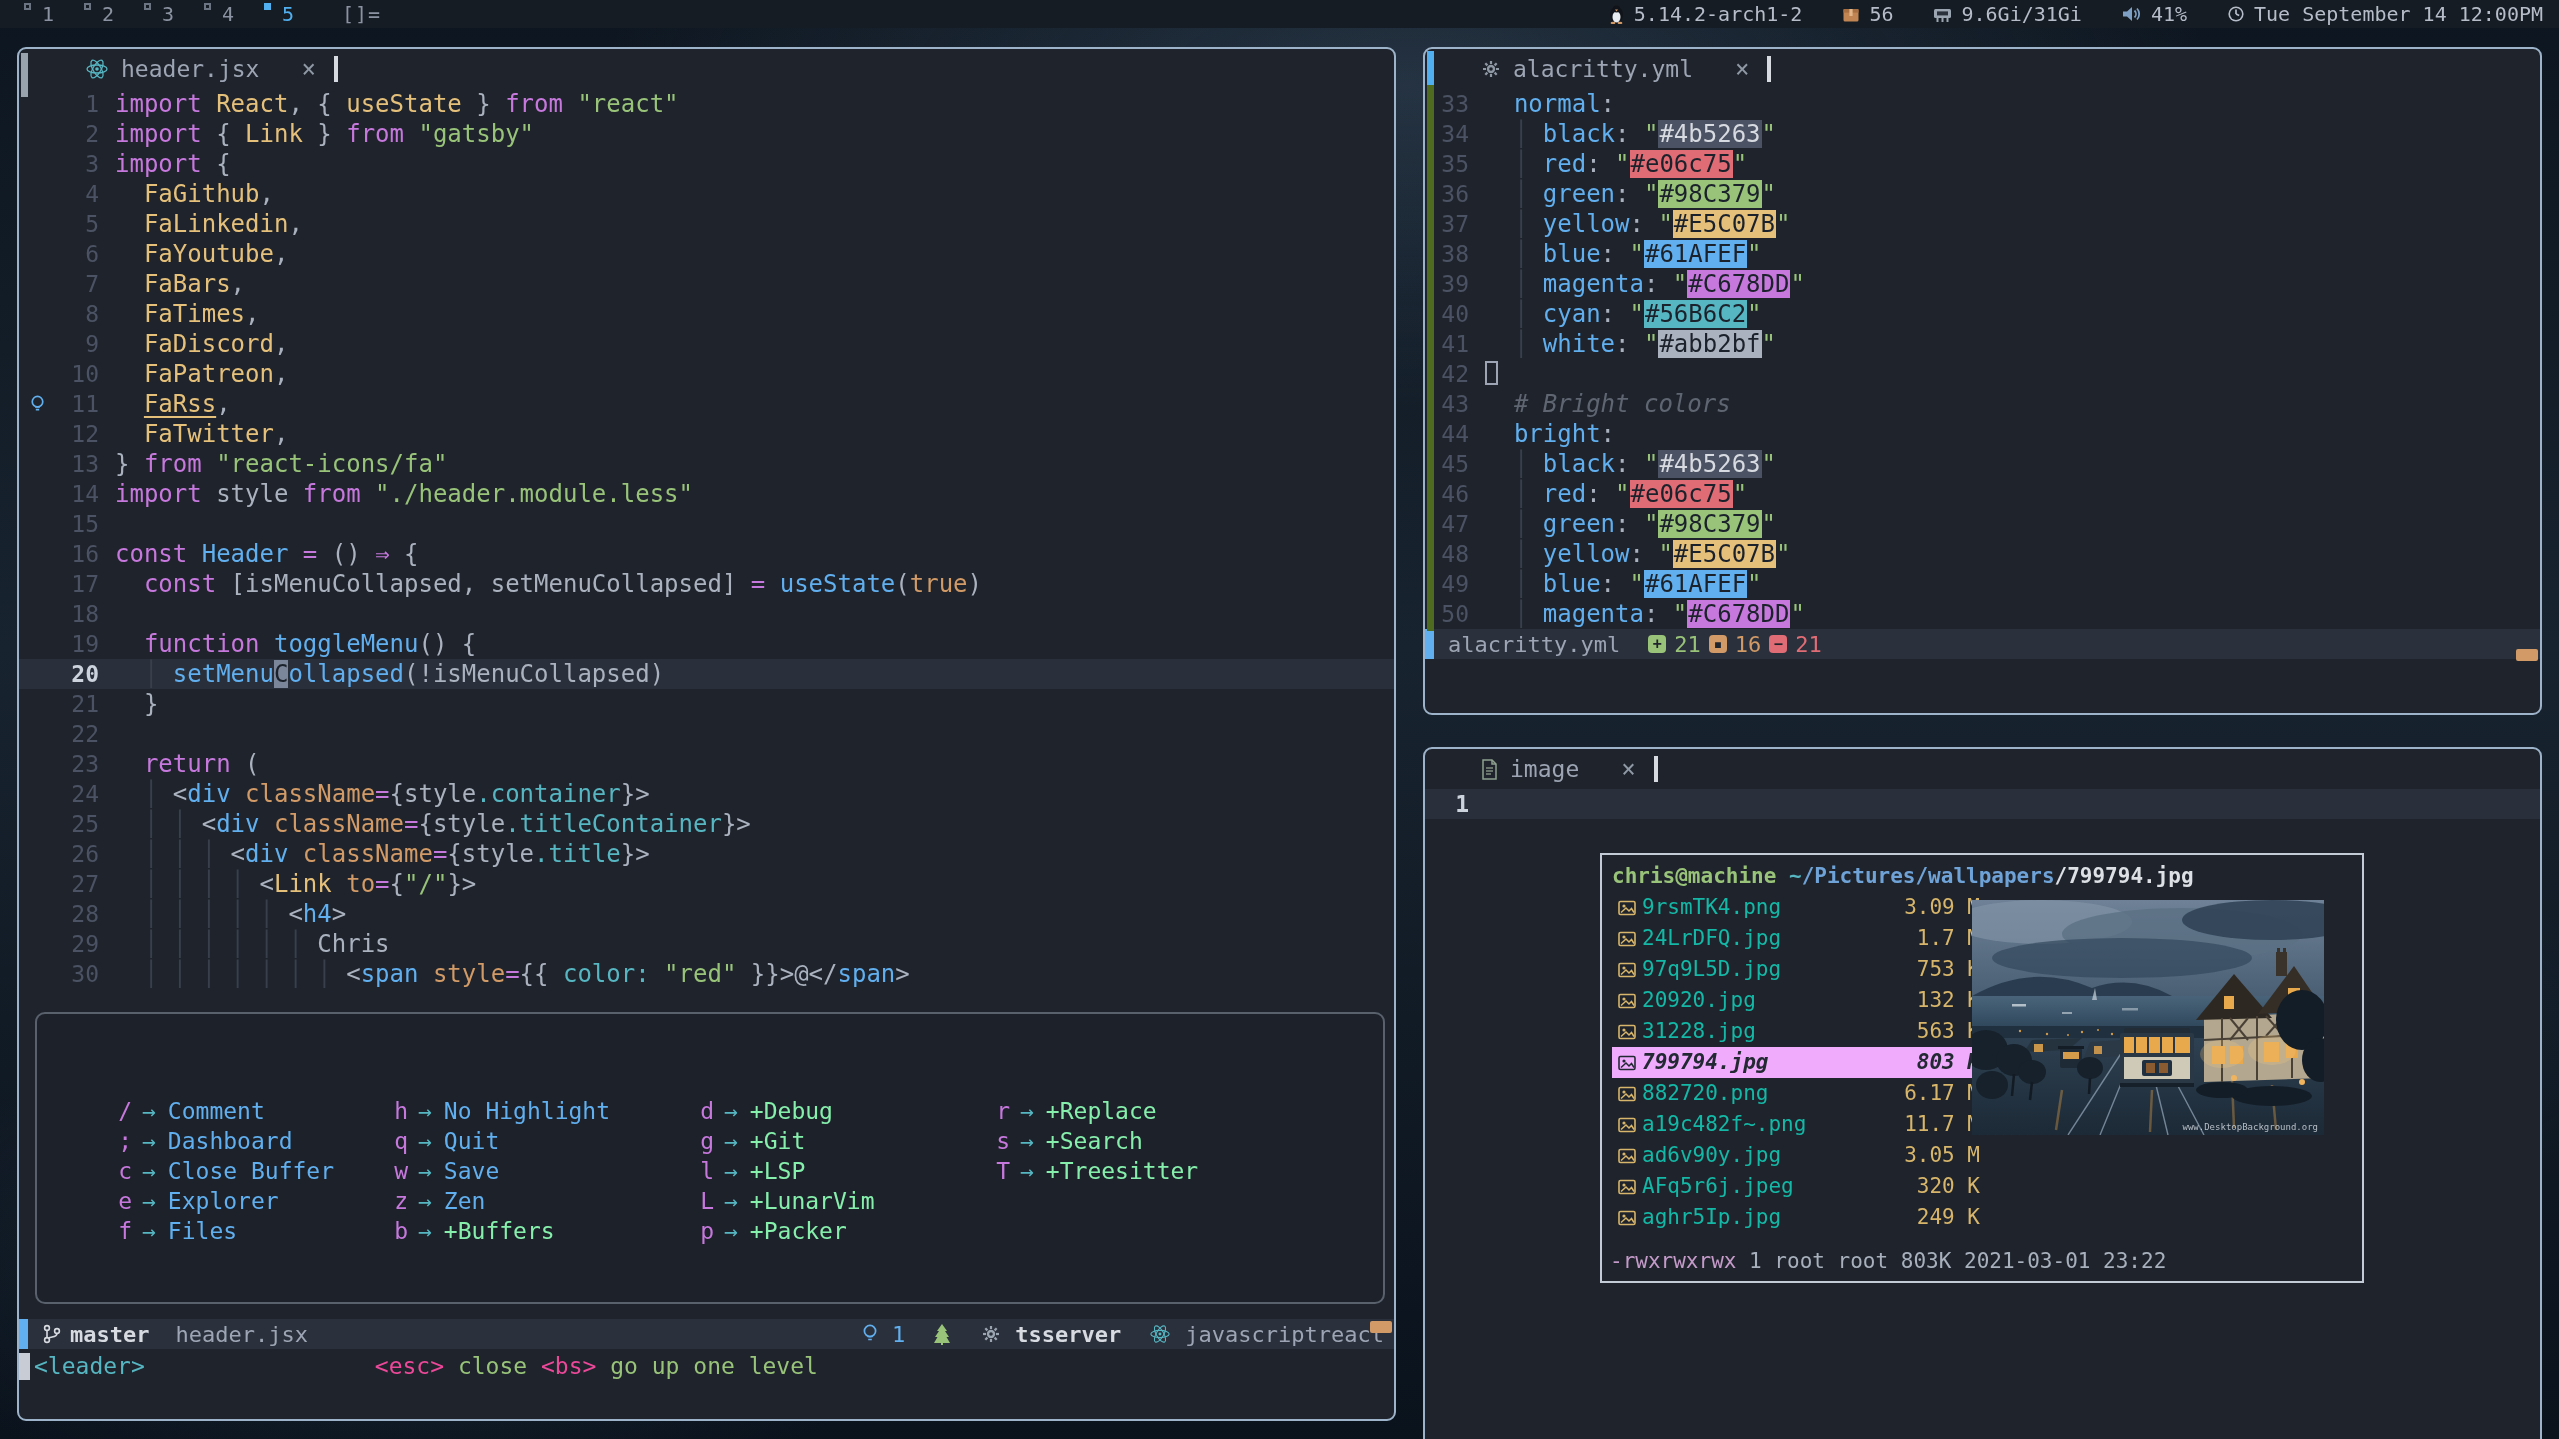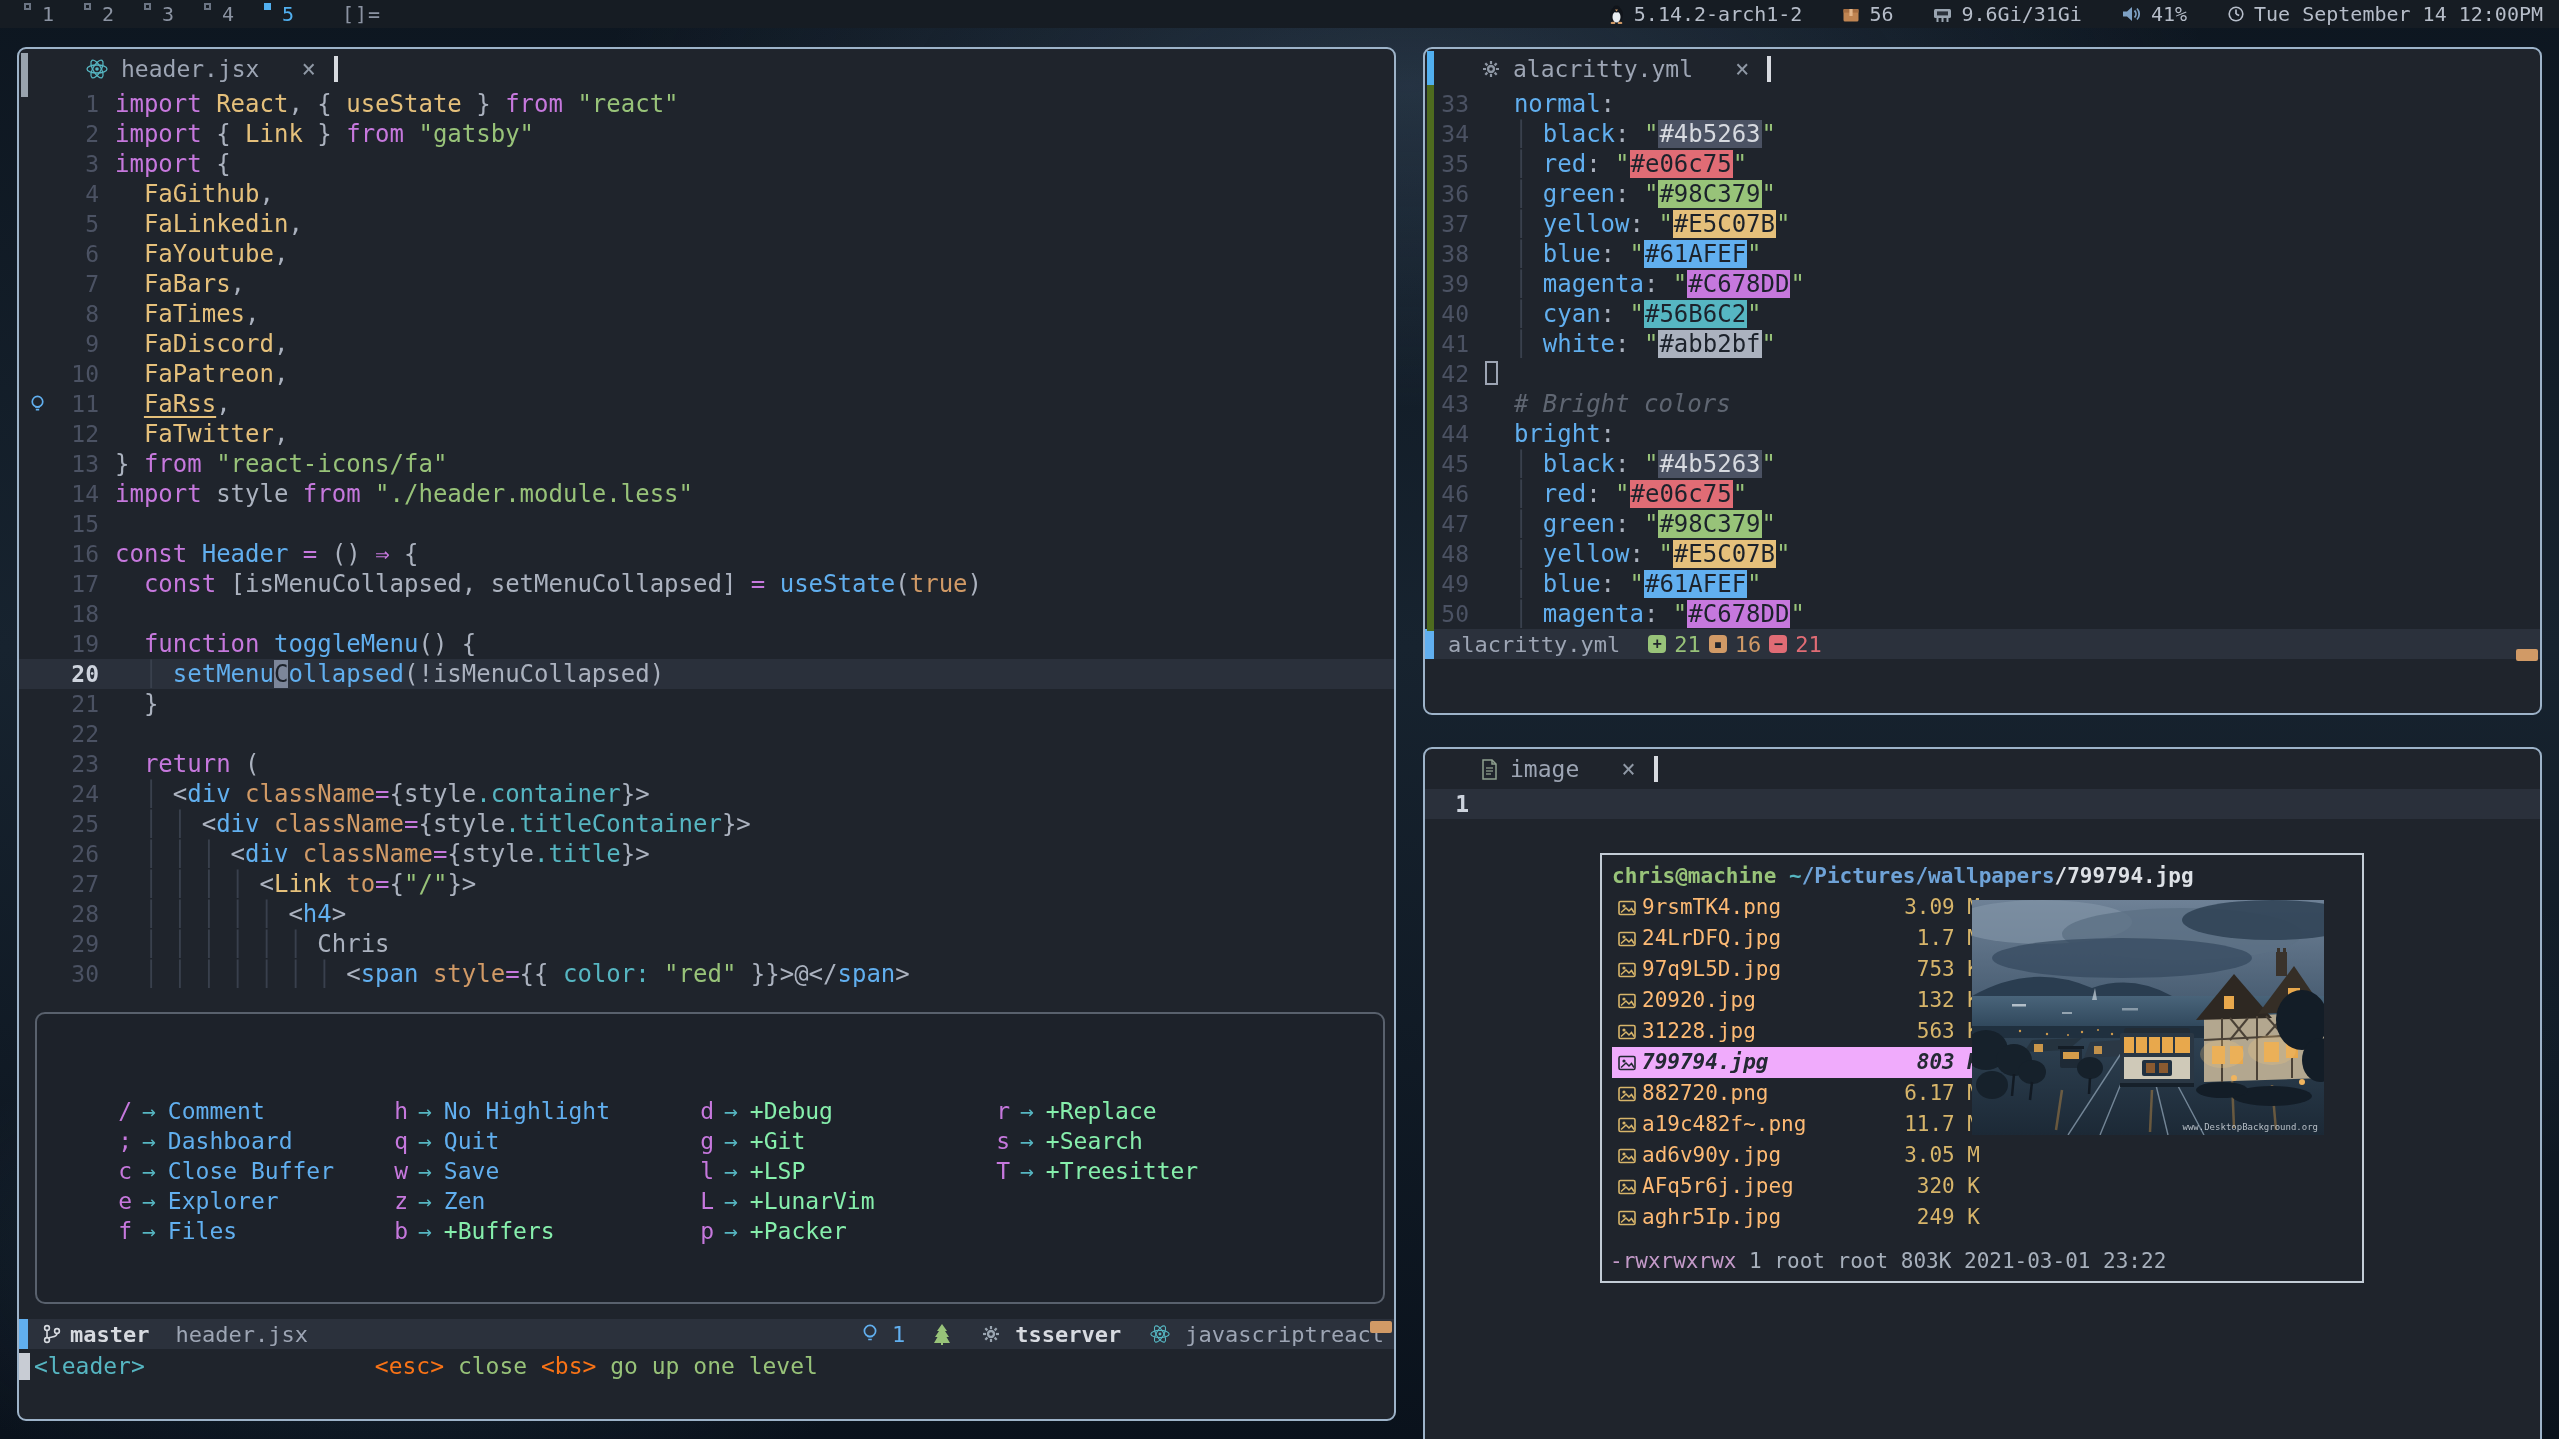--- a/index.html
+++ b/index.html
@@ -54,42 +54,42 @@
   .tk-hollow{display:inline-block;width:13px;height:24px;border:2px solid #9da5b4;vertical-align:middle;margin-top:-4px;}
   .chip{ padding:0 1px; }
   
   .statusline{ flex:0 0 auto; height:30px; background:#2b313c; display:flex; align-items:center;
     font-size:22px; color:#9da5b4; position:relative; }
   .sl-accent{ width:9px; height:100%; background:#61afef; margin-right:14px; flex:0 0 auto;}
   .sl-bold{ color:#d7dae0; font-weight:bold; }
   .sl-right{ margin-left:auto; display:flex; align-items:center; gap:14px; padding-right:10px; }
   .cmdline{ flex:0 0 auto; height:34px; display:flex; align-items:center; font-size:23px; white-space:pre; }
   .cmd-cursor{ width:11px; height:27px; background:#c8ccd4; margin-right:4px; flex:0 0 auto;}
-  .ck-key{color:#f97316}.ck-act{color:#98c379}.ck-leader{color:#56b6c2}
+  .ck-key{color:#ec4899}.ck-act{color:#98c379}.ck-leader{color:#56b6c2}
   .scroll-dash{ position:absolute; width:22px; height:12px; background:#d19a66; right:2px; border-radius:2px; z-index:5;}
   
   #whichkey{ position:absolute; left:16px; top:963px; width:1350px; height:292px;
     background:#1d222a; border:2px solid #59616d; border-radius:10px;
     padding:82px 0 0 80px; display:grid; grid-template-columns:276px 306px 296px auto;
     font-size:23px; z-index:10; }
   .wk-col{ display:flex; flex-direction:column; }
   .wk-item{ height:30px; line-height:30px; display:flex; white-space:pre; }
   .wk-key{ color:#c678dd; min-width:15px; text-align:right; }
   .wk-arrow{ color:#56b6c2; padding:0 12px 0 10px; }
   .wk-label{ color:#61afef; }
   .wk-label.grp{ color:#86efac; }
   
   .edgebar{ position:absolute; left:2px; width:7px; z-index:6; }
   
   #term-box{ position:absolute; left:175px; top:34px; width:764px; height:430px;
     background:#1f242c; border:2px solid #c3ccd6; padding:6px 10px; font-size:21px; }
   .trow{ height:31px; line-height:31px; display:flex; align-items:center; white-space:pre; }
   #term-title{ font-weight:bold; }
   .f-icon{ flex:0 0 30px; display:inline-flex; justify-content:center; }
-  .f-name{ flex:1 1 auto; color:#fdba74; }
+  .f-name{ flex:1 1 auto; color:#14b8a6; }
   .f-size{ flex:0 0 100px; text-align:right; color:#d7b56a; }
   .file-row{ width:368px; }
   .file-row.sel{ background:#f0abfc; font-weight:bold;font-style:italic; }
   .file-row.sel .f-name,.file-row.sel .f-size{ color:#232933; }
   #perms-row{ position:absolute; left:8px; bottom:4px; }
   .tk-host{color:#98c379;font-weight:bold}.tk-tilde{color:#56b6c2;font-weight:bold}
   .tk-path{color:#6fa3d8;font-weight:bold}.tk-file{color:#dde1e6;font-weight:bold}
   .tk-perms{color:#c49ac9}.tk-meta{color:#a7b0bc}
   #preview{ position:absolute; left:370px; top:45px; width:352px; height:235px; }
   

